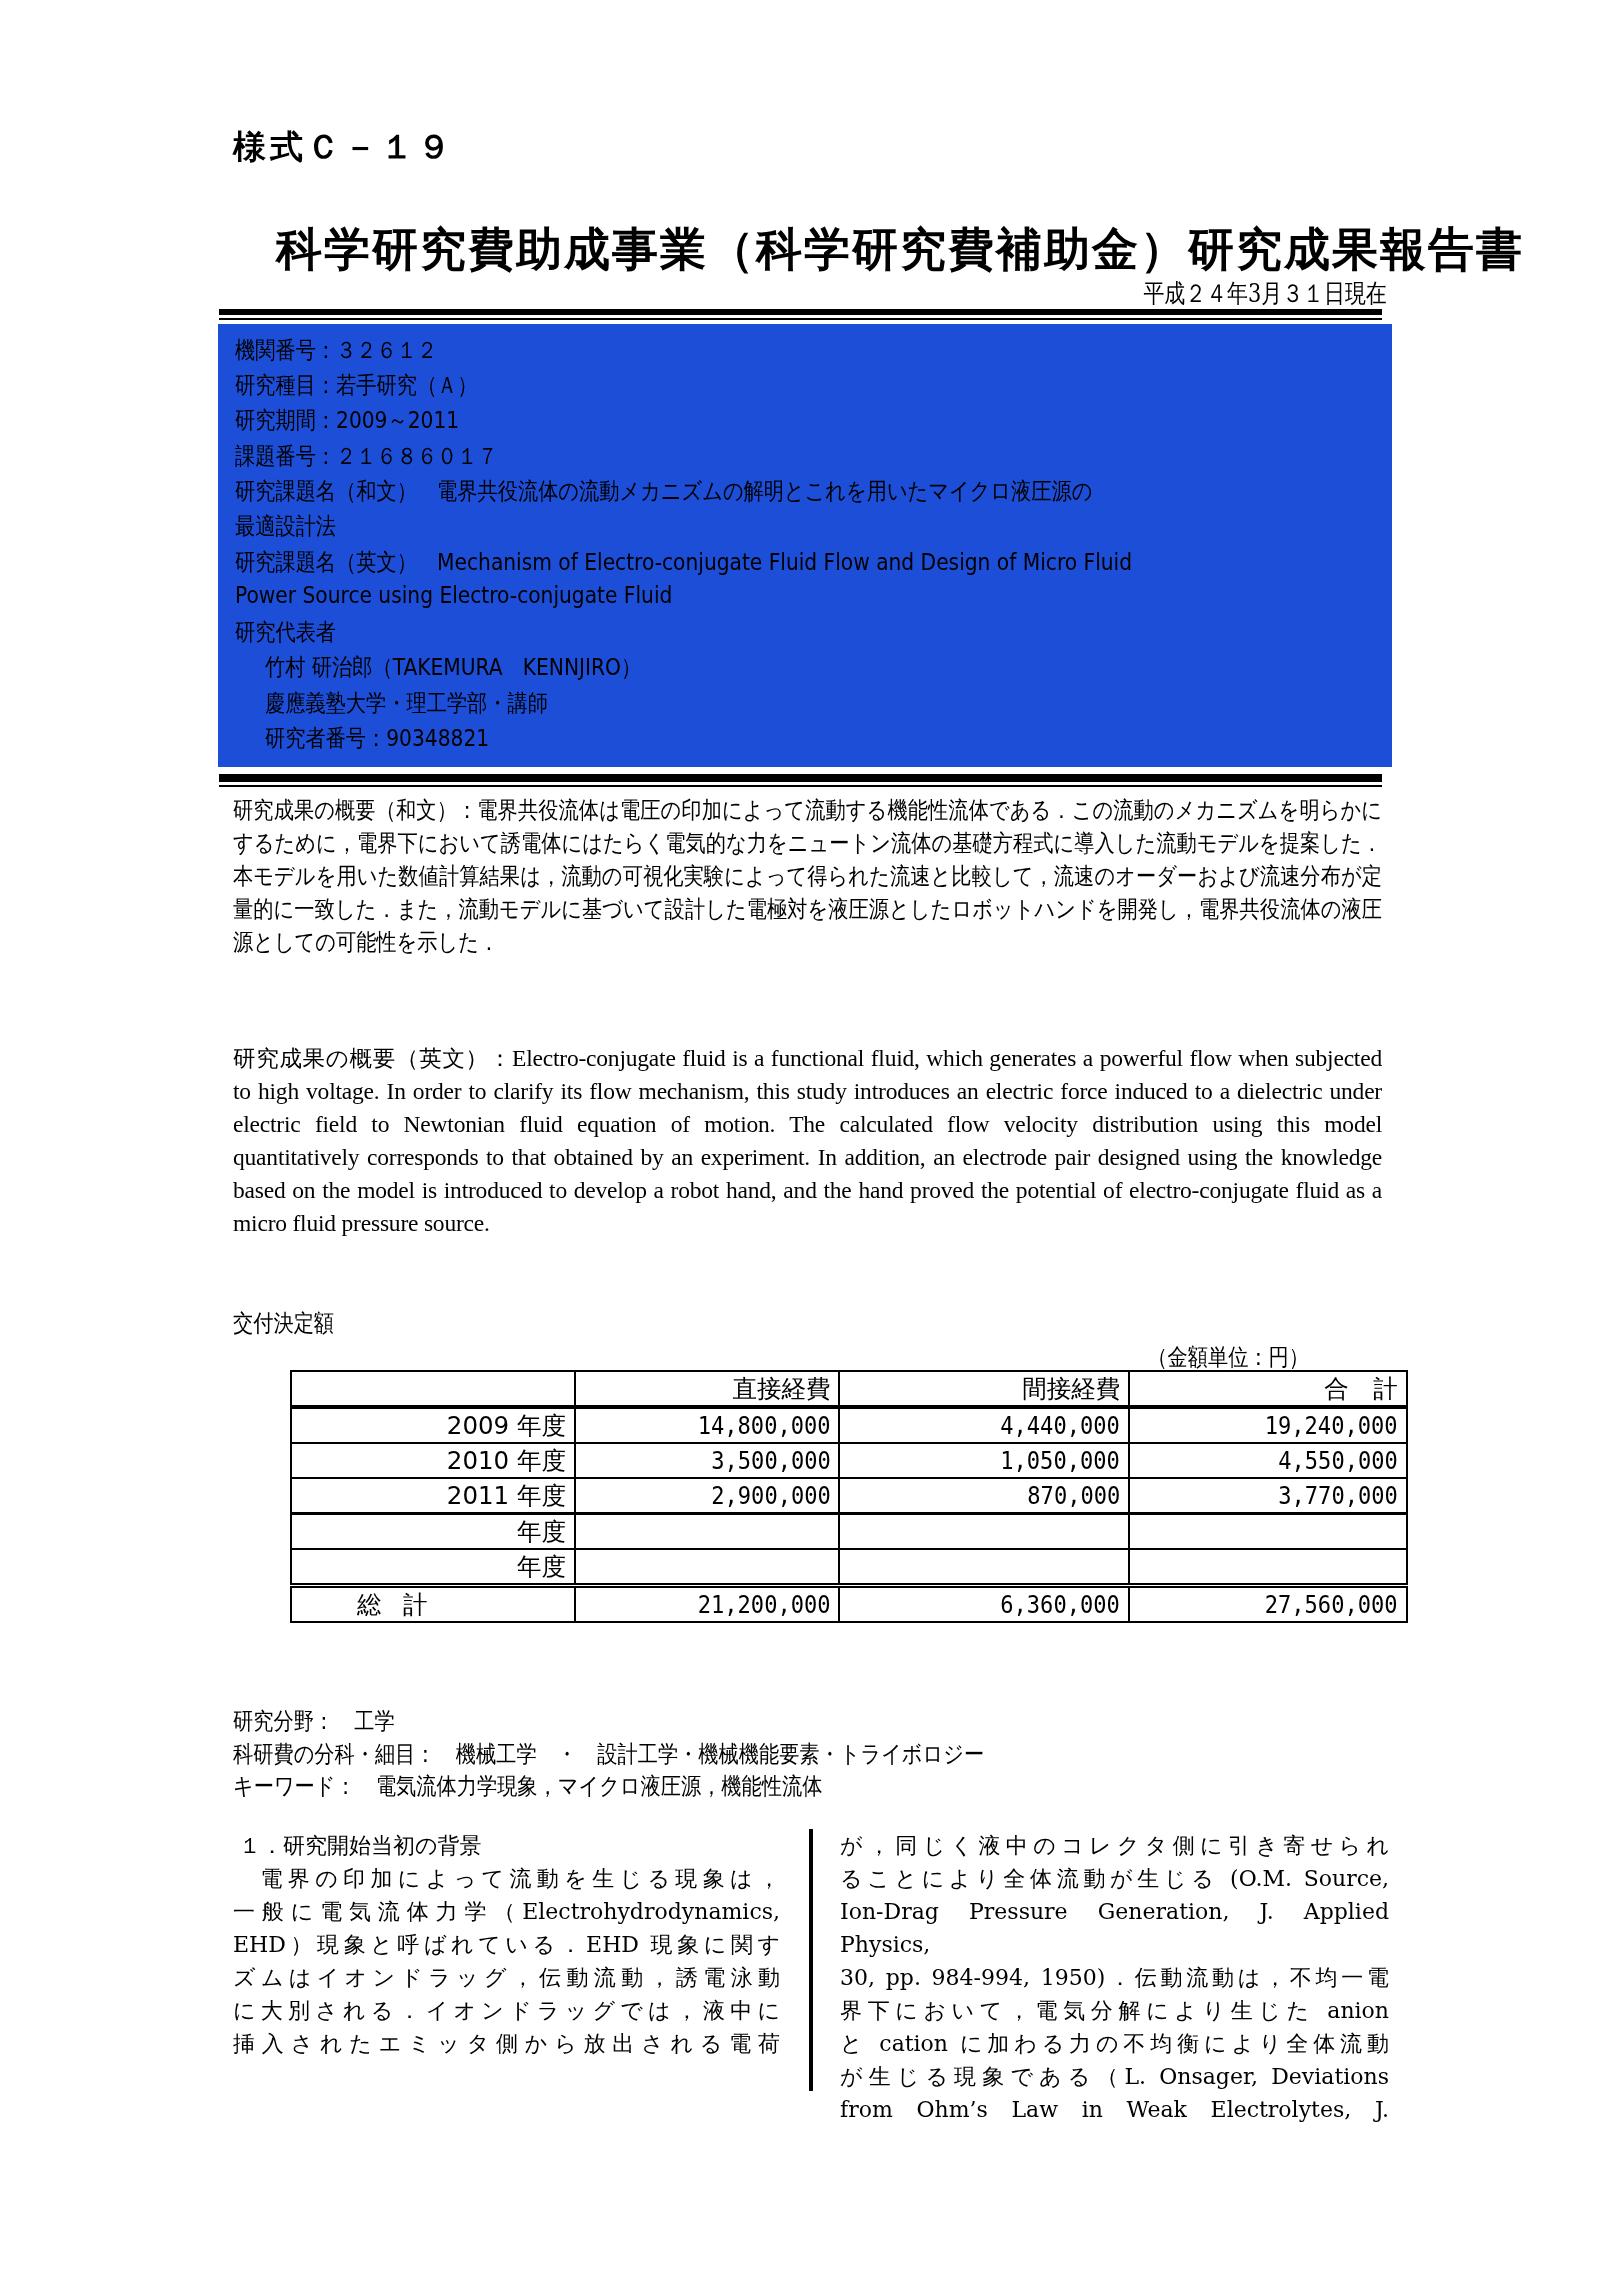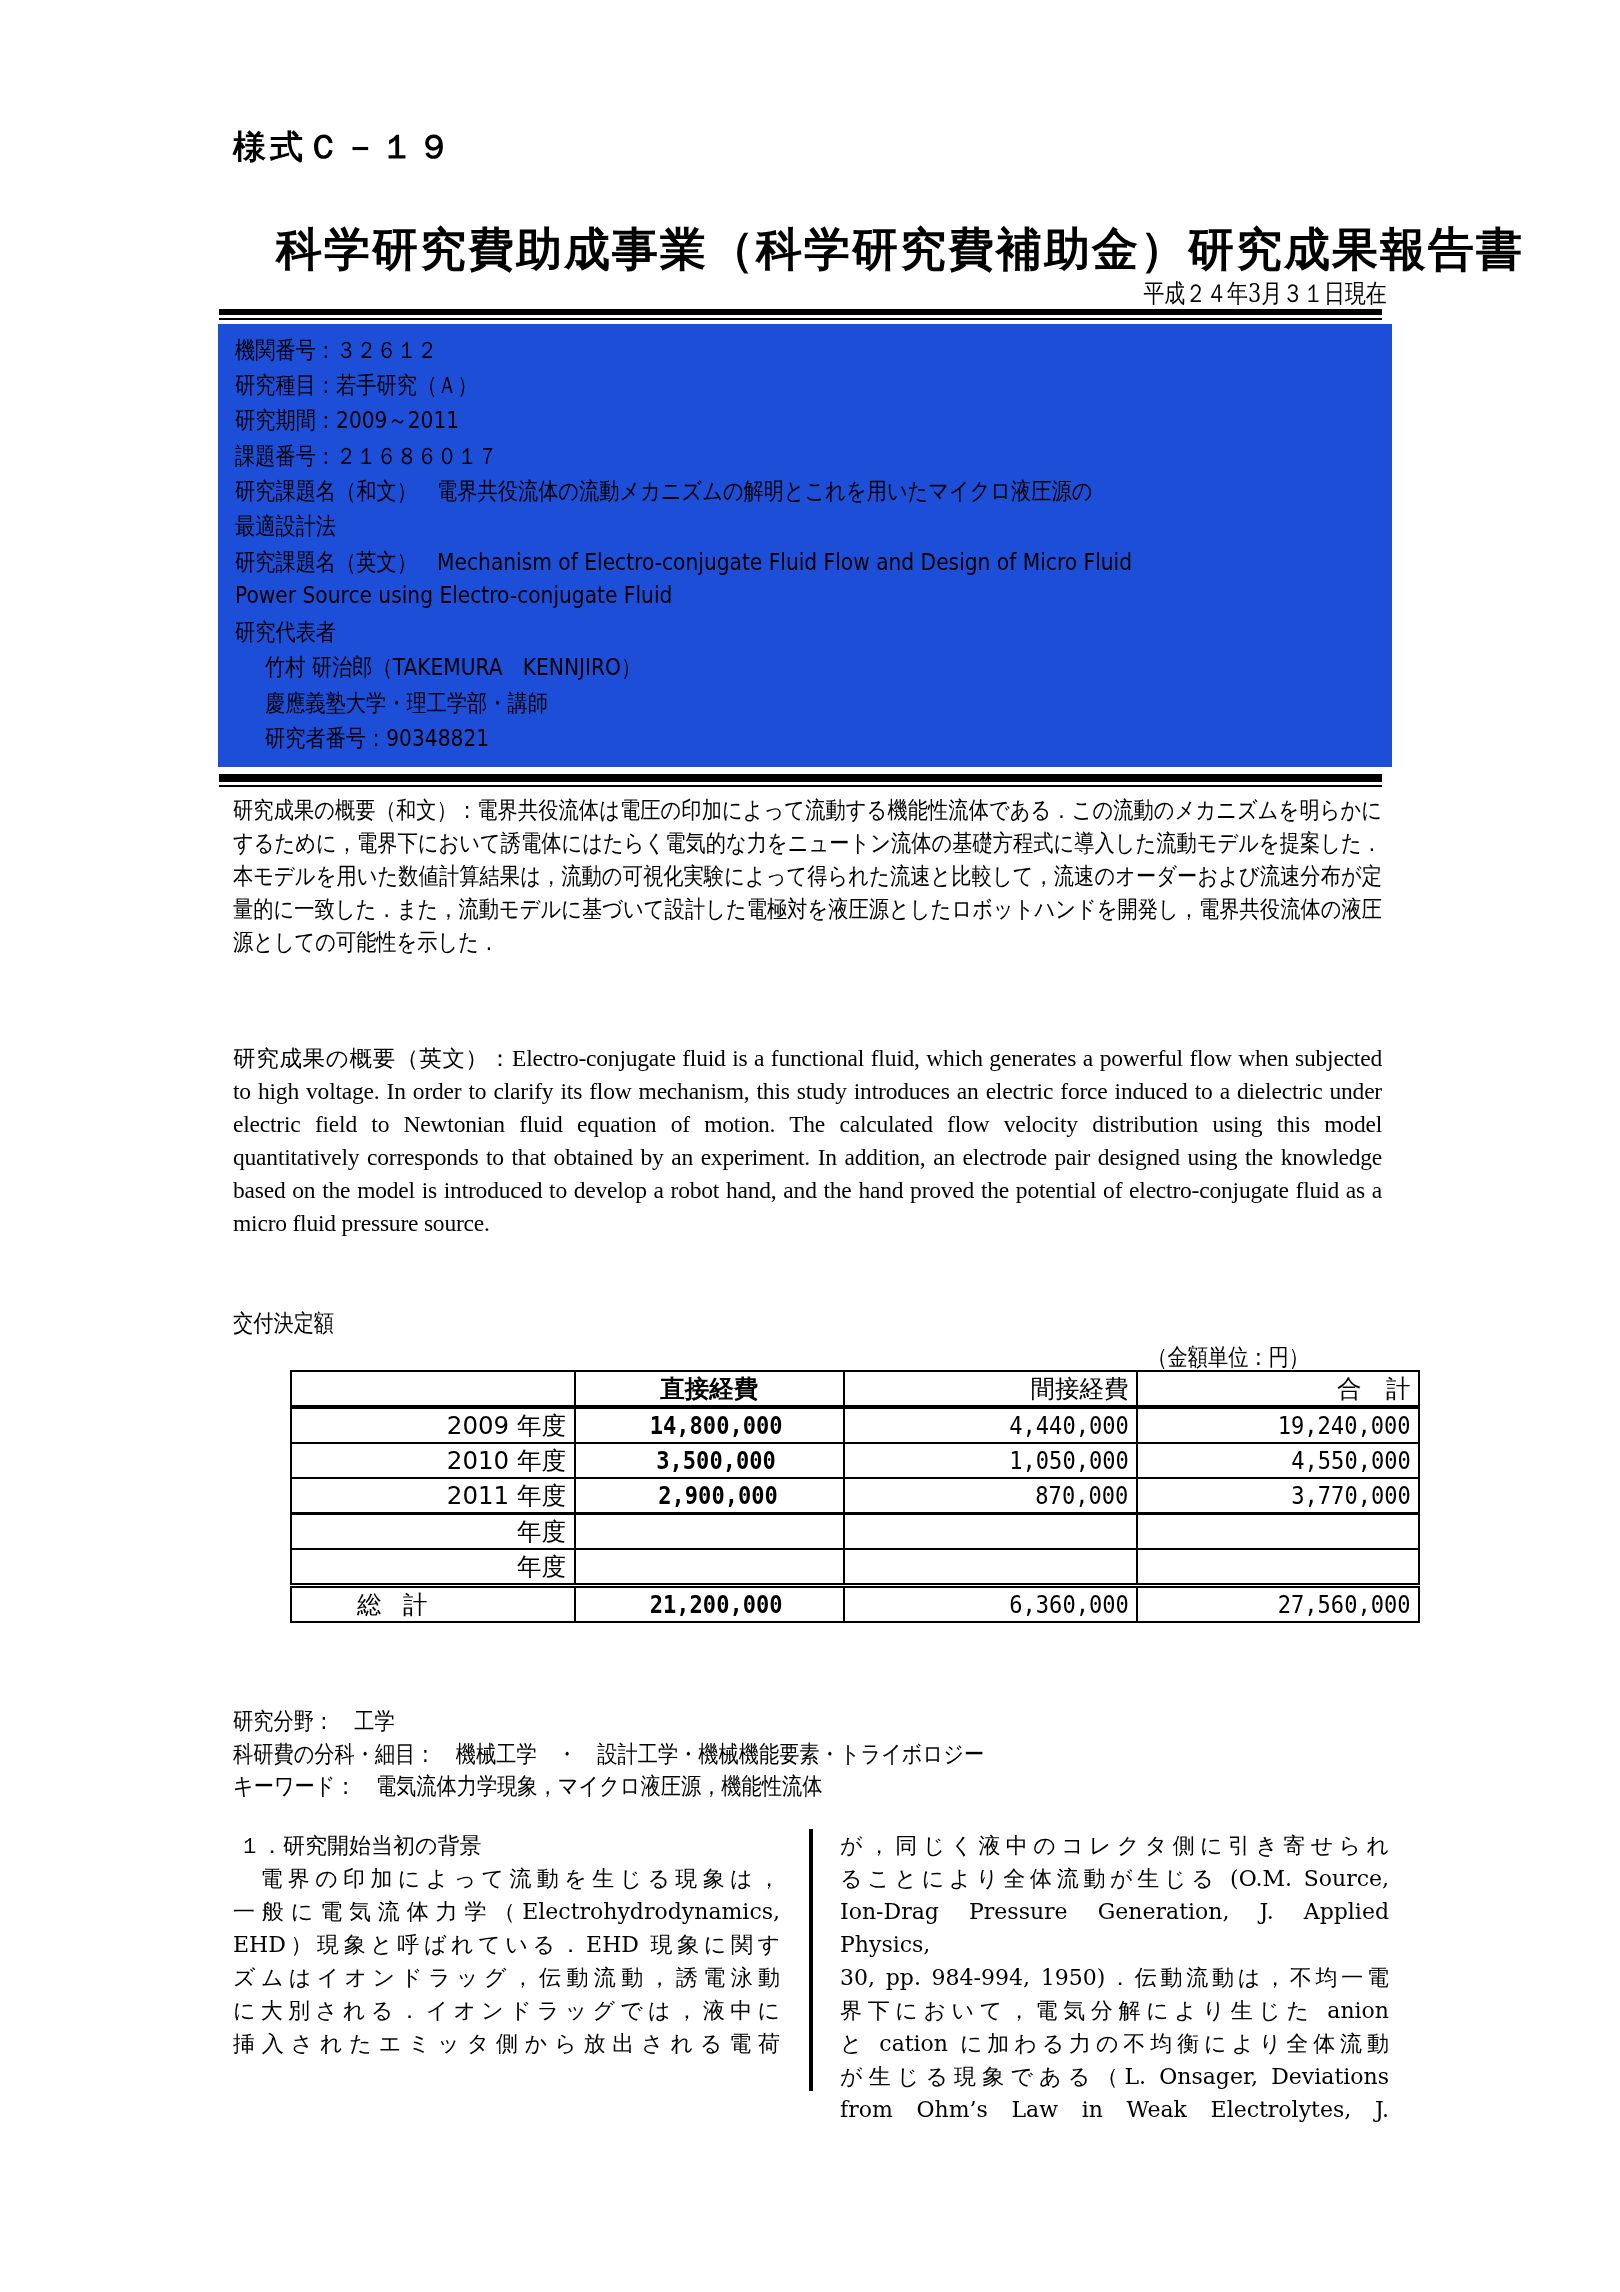--- a/index.html
+++ b/index.html
@@ -21,26 +21,26 @@
   .para { position: absolute; left: 233px; width: 1149px; font-size: 23.5px; line-height: 33px; text-align: justify; }
   #abstract-ja { top: 794px; font-family: "DejaVu Sans", sans-serif; transform: scaleX(0.86); transform-origin: left top; width: 1336px; }
   #abstract-en { top: 1042px; font-family: "Liberation Serif", serif; font-size: 23.5px; line-height: 33px; letter-spacing: -0.2px; }
 
   #grant-label { left: 233px; top: 1307px; font-size: 23.5px; transform: scaleX(0.86); transform-origin: left center; }
   #unit-note { right: 311px; top: 1341px; font-size: 23.5px; transform: scaleX(0.86); transform-origin: right center; }
 
   #grant-table { position: absolute; left: 290px; top: 1370px; border-collapse: collapse; font-size: 24.5px; }
   #grant-table td, #grant-table th { border: 2px solid #000; height: 33px; padding: 0 7.8px; font-weight: normal; }
   #grant-table .c0 { width: 209px; text-align: right; }
-  #grant-table .c1 { width: 247px; text-align: center; font-weight: bold; }
+  #grant-table .c1 { width: 247px; text-align: right; }
   #grant-table .c2 { width: 272px; text-align: right; }
   #grant-table .c3 { width: 260px; text-align: right; }
   #grant-table th { text-align: center; }
   #grant-table tr.hdr th { border-bottom: 4.9px solid #000; border-top: 2.9px solid #000; }
-  #grant-table tr.sep td { border-bottom: 3.9px solid #000; padding-left: 12px; }
+  #grant-table tr.sep td { border-bottom: 3.9px solid #000; }
   #grant-table tr.before-total td { border-bottom: 5.9px double #000; }
   #grant-table tr.total td { border-bottom: 2.9px solid #000; }
   #grant-table td:first-child, #grant-table th:first-child { border-left: 2.9px solid #000; }
   #grant-table td:last-child, #grant-table th:last-child { border-right: 2.9px solid #000; }
   .num { font-family: "DejaVu Sans Mono", monospace; transform: scaleX(0.9); display: inline-block; transform-origin: right center; }
   .total-label { text-align: left !important; padding-left: 65px !important; letter-spacing: 21.6px; }
 
   .meta-line { position: absolute; left: 233px; font-size: 23.5px; white-space: nowrap; transform: scaleX(0.86); transform-origin: left center; }
 
   .col { position: absolute; top: 1829px; width: 547px; font-family: "DejaVu Serif", serif; font-size: 22px; line-height: 33px; }

